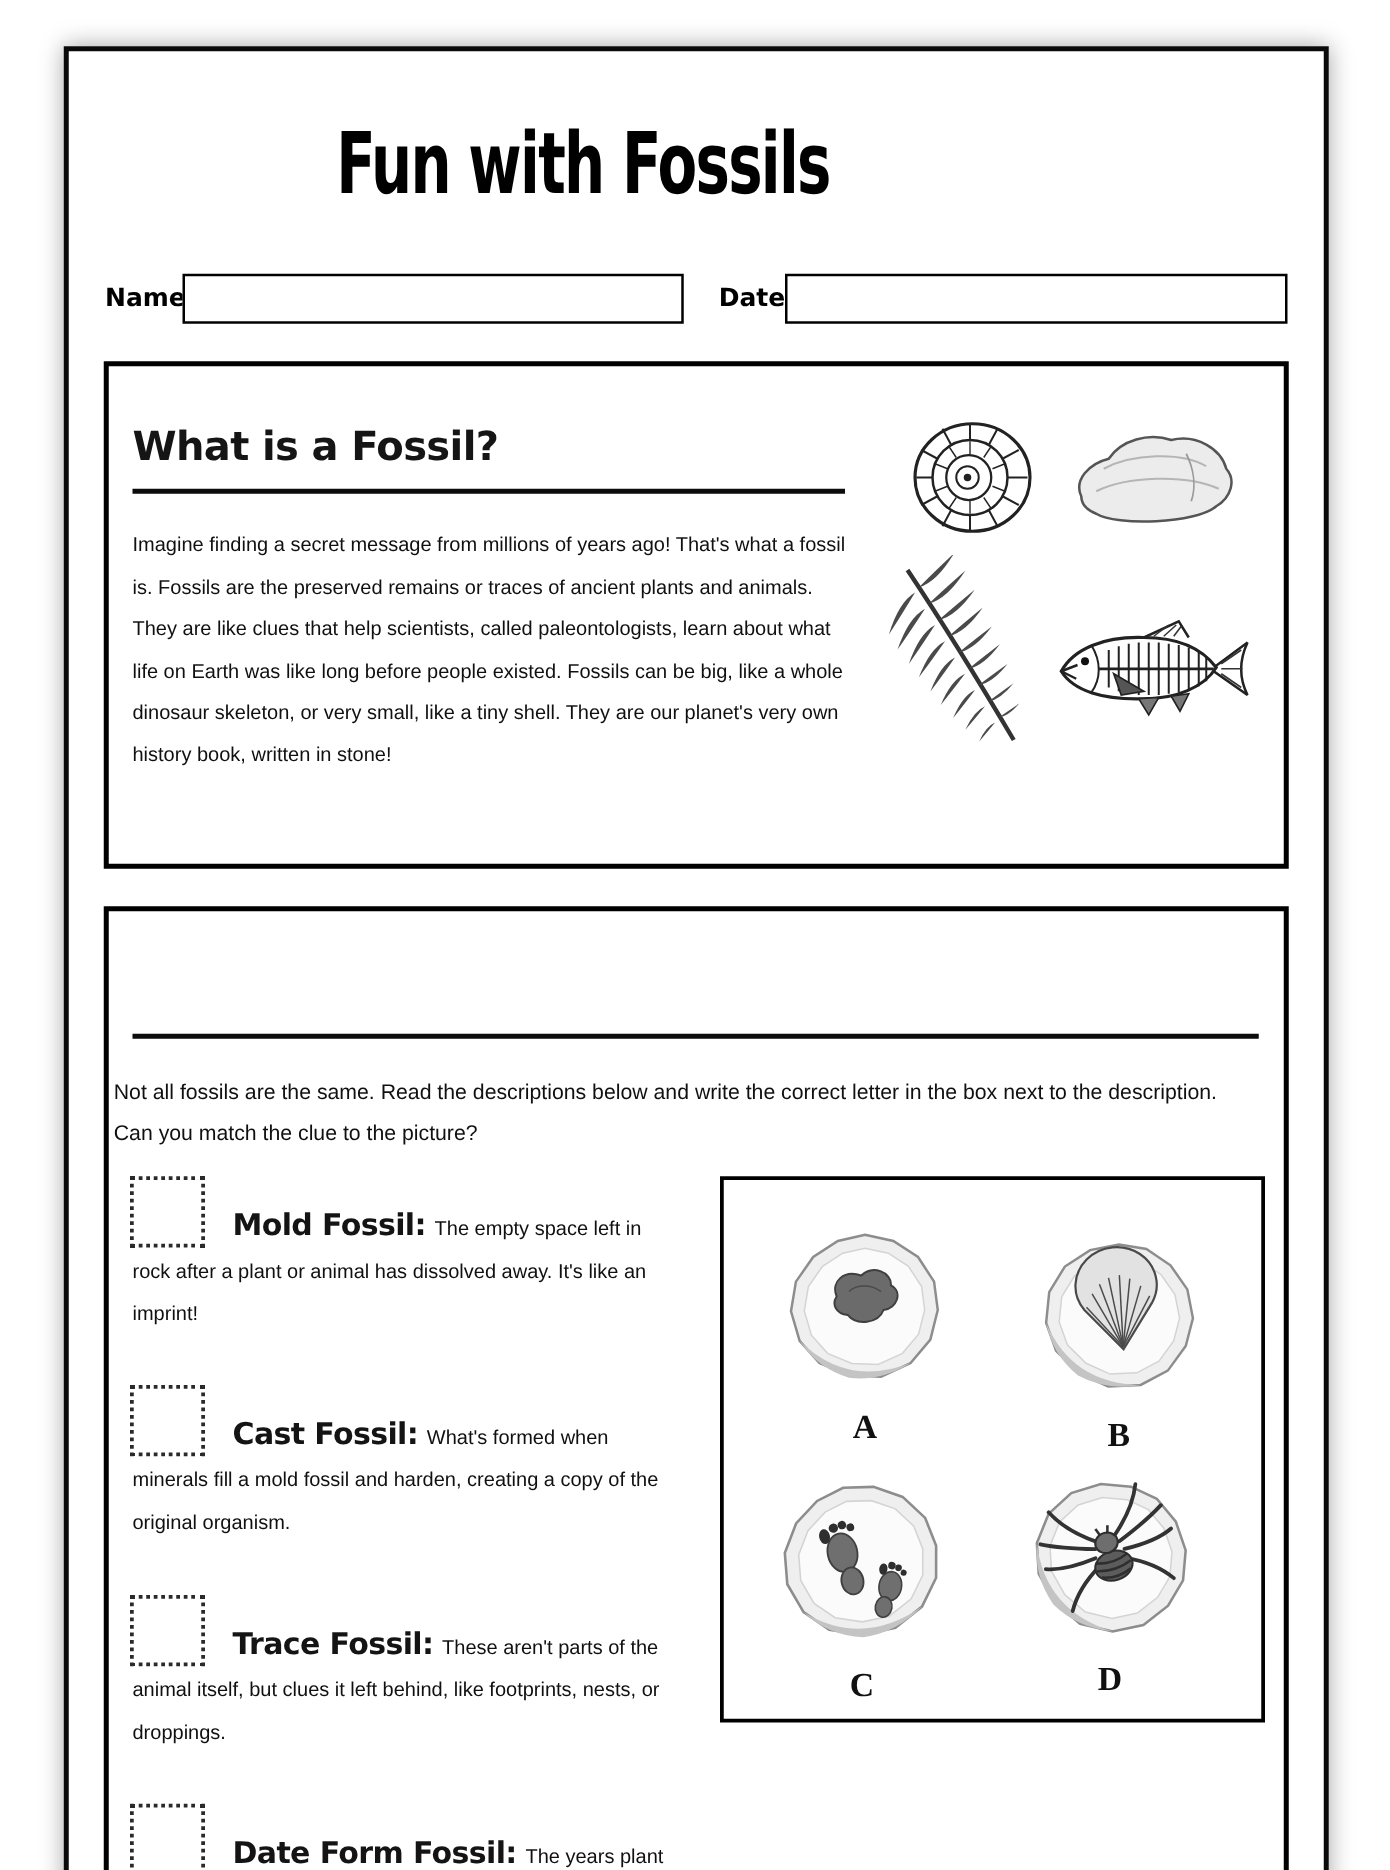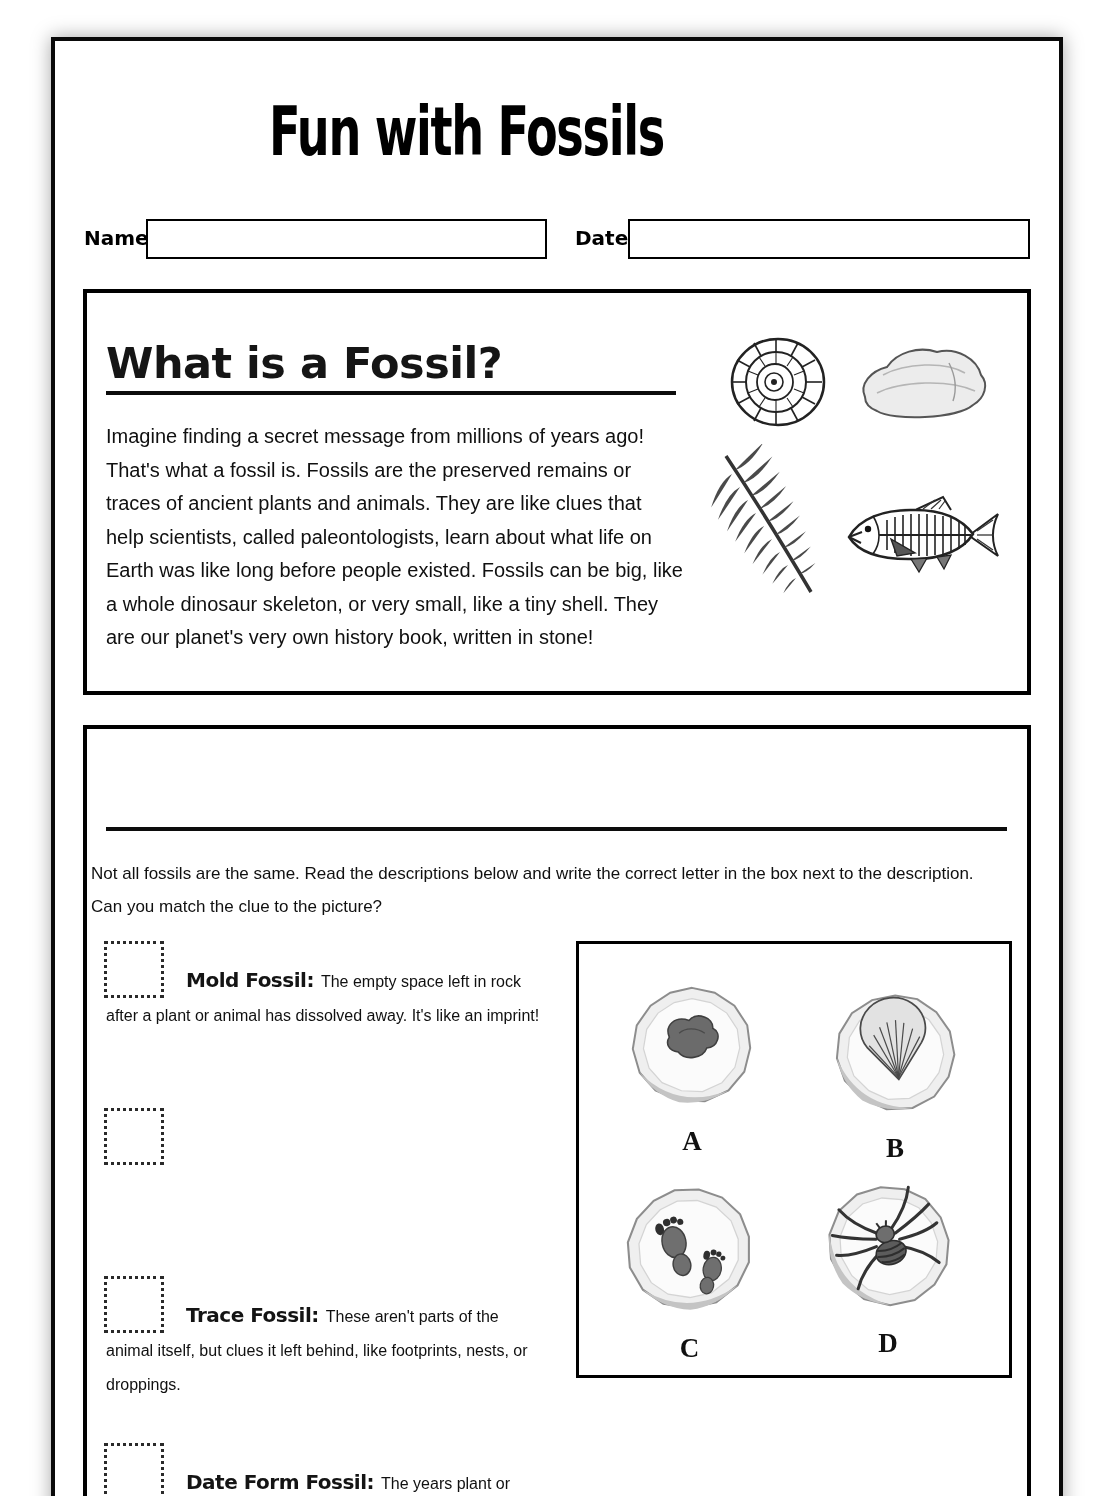--- a/index.html
+++ b/index.html
@@ -18,29 +18,29 @@
 
   .field-label{position:absolute;font-family:"DejaVu Sans",sans-serif;
          font-weight:bold;font-size:20px;color:#000;}
   .field-input{position:absolute;box-sizing:border-box;height:40px;
          border:2px solid #000;background:#fff;font-size:18px;padding:0 8px;
          font-family:"Liberation Sans",sans-serif;}
 
   .box{position:absolute;box-sizing:border-box;border:4px solid #000;background:#fff;}
 
   .h-marker{position:absolute;font-family:"DejaVu Sans",sans-serif;font-weight:bold;
-         font-size:43px;letter-spacing:-.5px;color:#151515;white-space:nowrap;}
+         font-size:32px;letter-spacing:-.5px;color:#151515;white-space:nowrap;}
   .rule{position:absolute;height:3.5px;background:#0c0c0c;}
 
-  .body-text{position:absolute;font-size:20px;line-height:33.5px;color:#101010;}
+  .body-text{position:absolute;font-size:16px;line-height:33.5px;color:#101010;}
   .intro-text{position:absolute;font-size:17px;line-height:33px;color:#101010;}
 
   .match-item{position:absolute;margin:0;font-size:16px;line-height:34px;
          color:#101010;text-indent:80px;}
-  .match-item strong{font-family:"DejaVu Sans",sans-serif;font-size:20px;
+  .match-item strong{font-family:"DejaVu Sans",sans-serif;font-size:24px;
          letter-spacing:-.5px;margin-right:7px;color:#141414;}
 
   .answer-box{position:absolute;width:60px;height:57px;box-sizing:border-box;
          border:3px dotted #2a2a2a;background:#fff;cursor:text;}
 
   .panel{position:absolute;left:576px;top:941px;width:436px;height:437px;
          box-sizing:border-box;border:3px solid #000;background:#fff;}
 
   .fig{position:absolute;text-align:center;}
   .fig .letter{font-family:"Liberation Serif",serif;font-weight:bold;
@@ -197,20 +197,23 @@
   <div class="rule" style="left:106px;top:827px;width:901px"></div>
 
   <div class="intro-text" style="left:91px;top:857px;width:910px">Not all fossils are the same. Read the descriptions below and write the correct letter in the box next to the description. Can you match the clue to the picture?</div>
 
   <div class="answer-box" style="left:104px;top:941px"></div>
   <p class="match-item" style="left:106px;top:963px;width:437px">
     <strong>Mold Fossil:</strong><span>The empty space left in rock after a plant or animal has dissolved away. It's like an imprint!</span>
   </p>
 
   <div class="answer-box" style="left:104px;top:1108px"></div>
+  <p class="match-item" style="left:106px;top:1130px;width:437px">
+    <strong>Cast Fossil:</strong><span>What's formed when minerals fill a mold fossil and harden, creating a copy of the original organism.</span>
+  </p>
 
   <div class="answer-box" style="left:104px;top:1276px"></div>
   <p class="match-item" style="left:106px;top:1298px;width:437px">
     <strong>Trace Fossil:</strong><span>These aren't parts of the animal itself, but clues it left behind, like footprints, nests, or droppings.</span>
   </p>
 
   <div class="answer-box" style="left:104px;top:1443px"></div>
   <p class="match-item" style="left:106px;top:1465px;width:437px">
     <strong>Date Form Fossil:</strong><span>The years plant or</span>
   </p>

